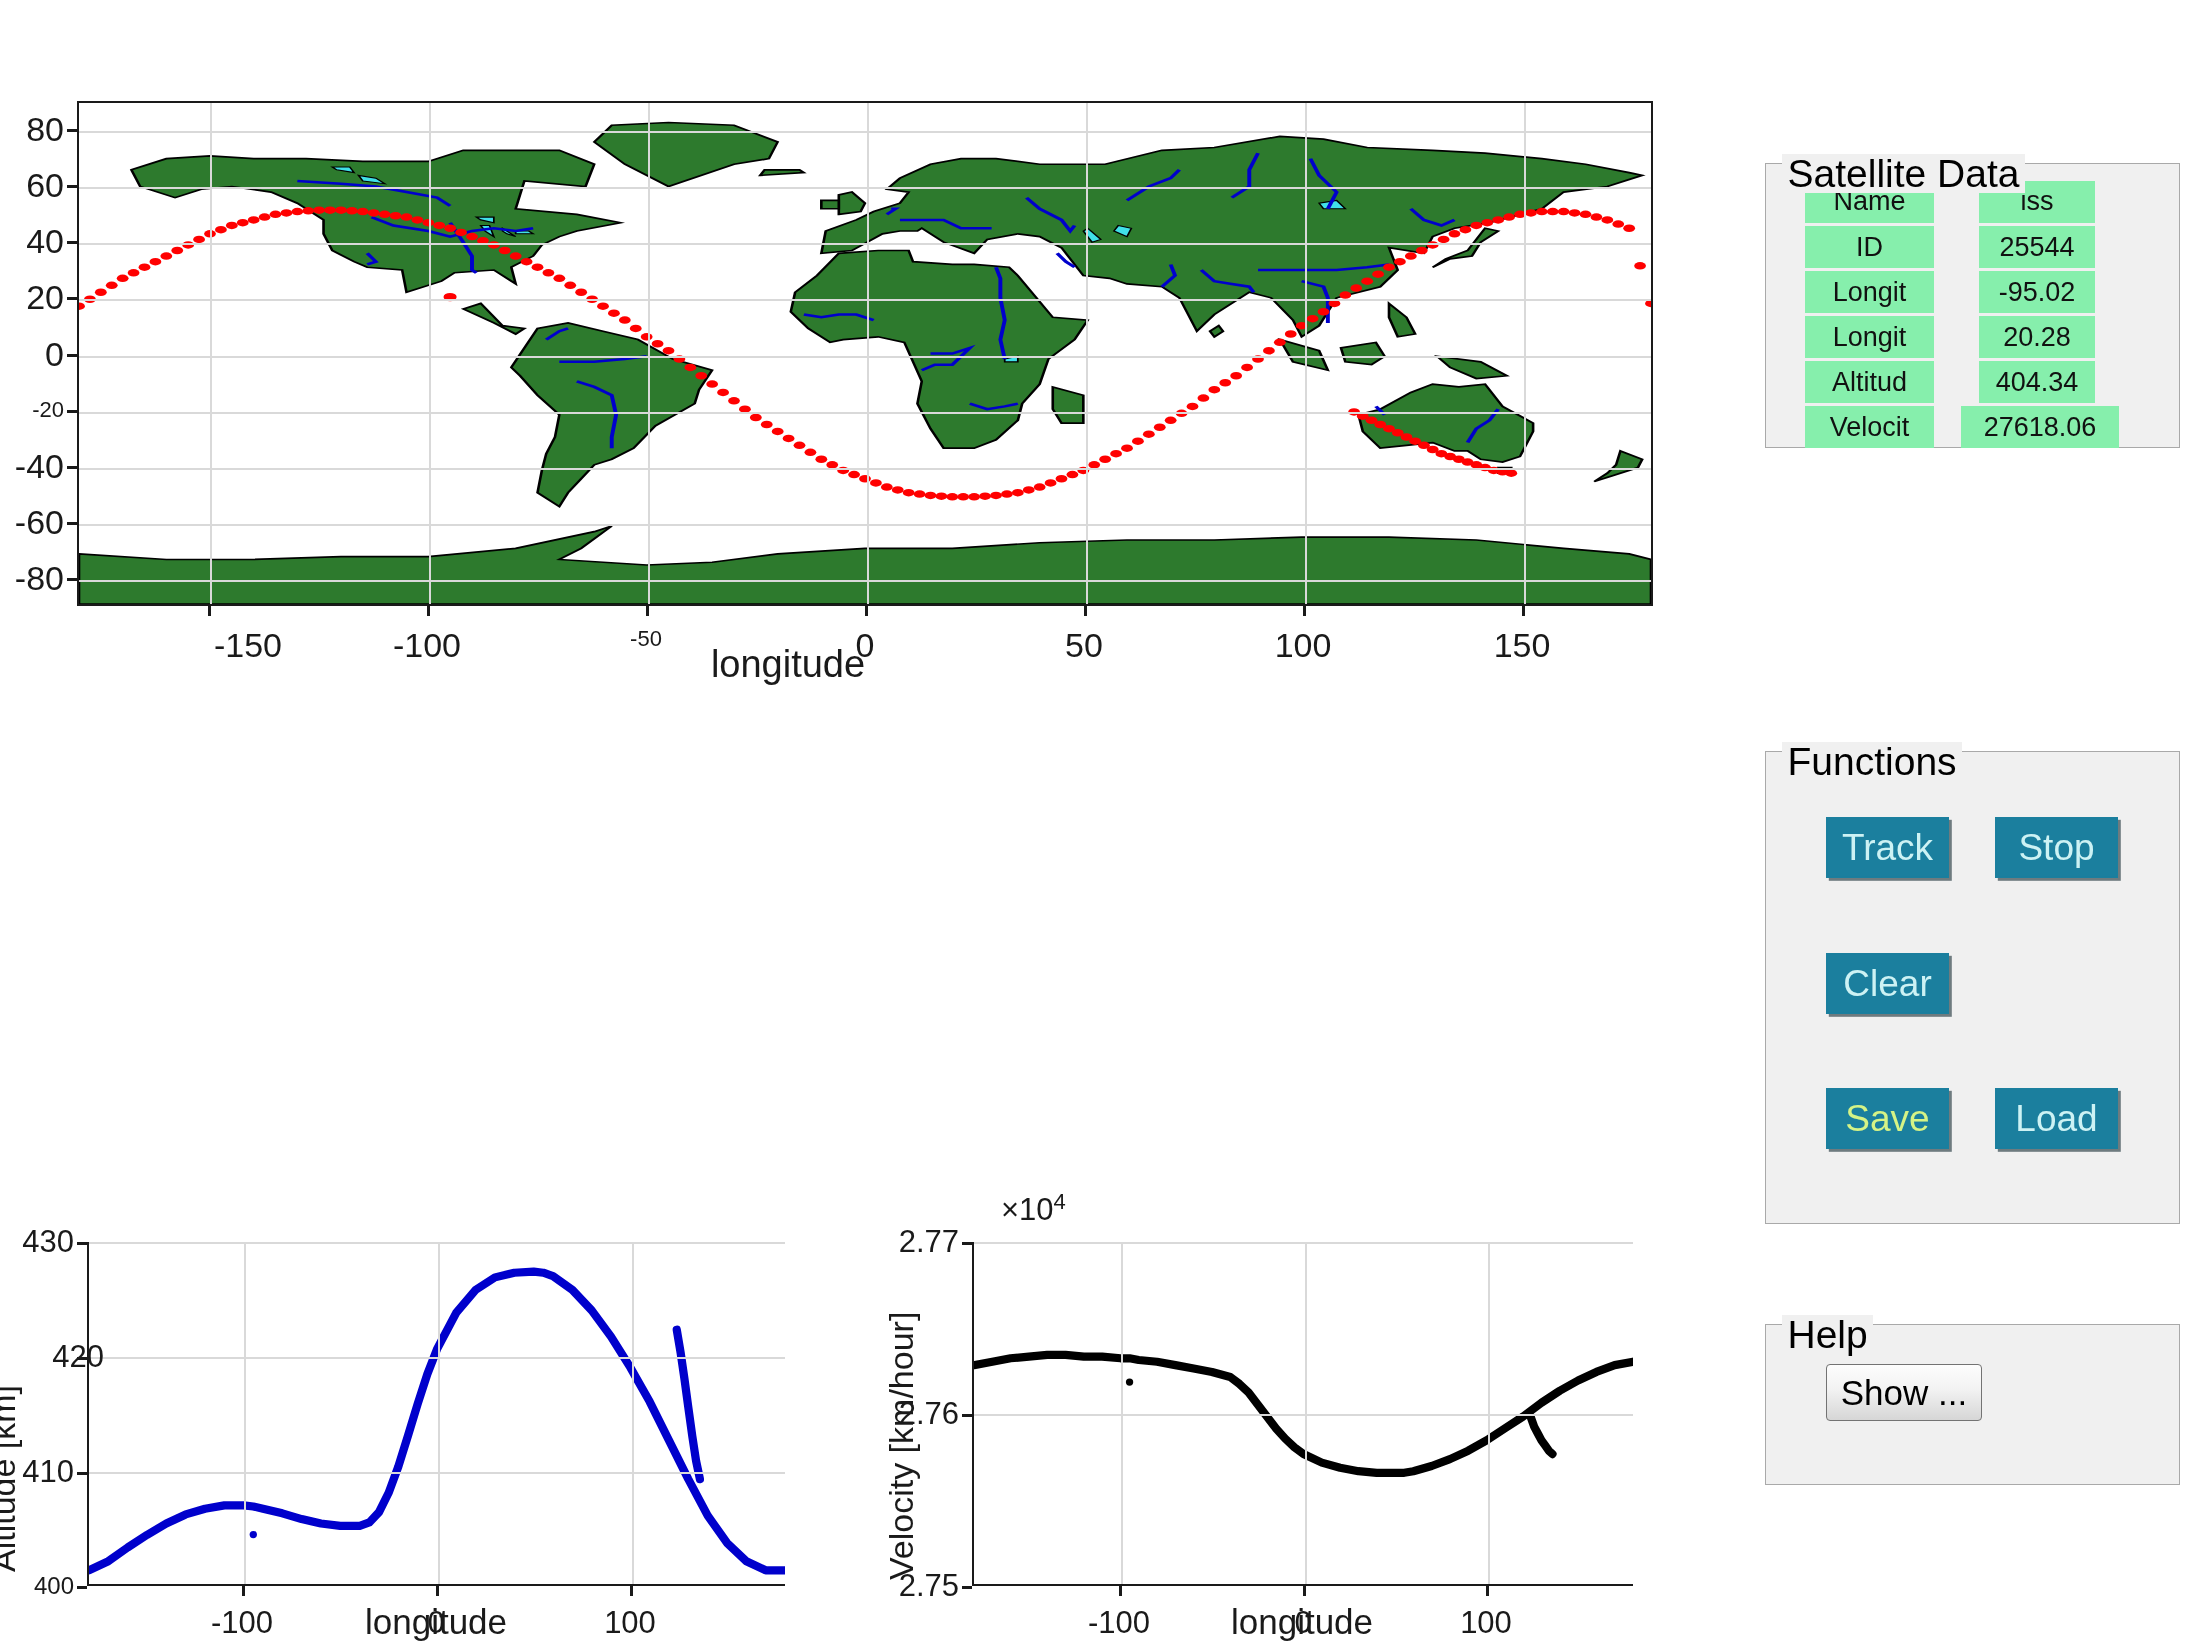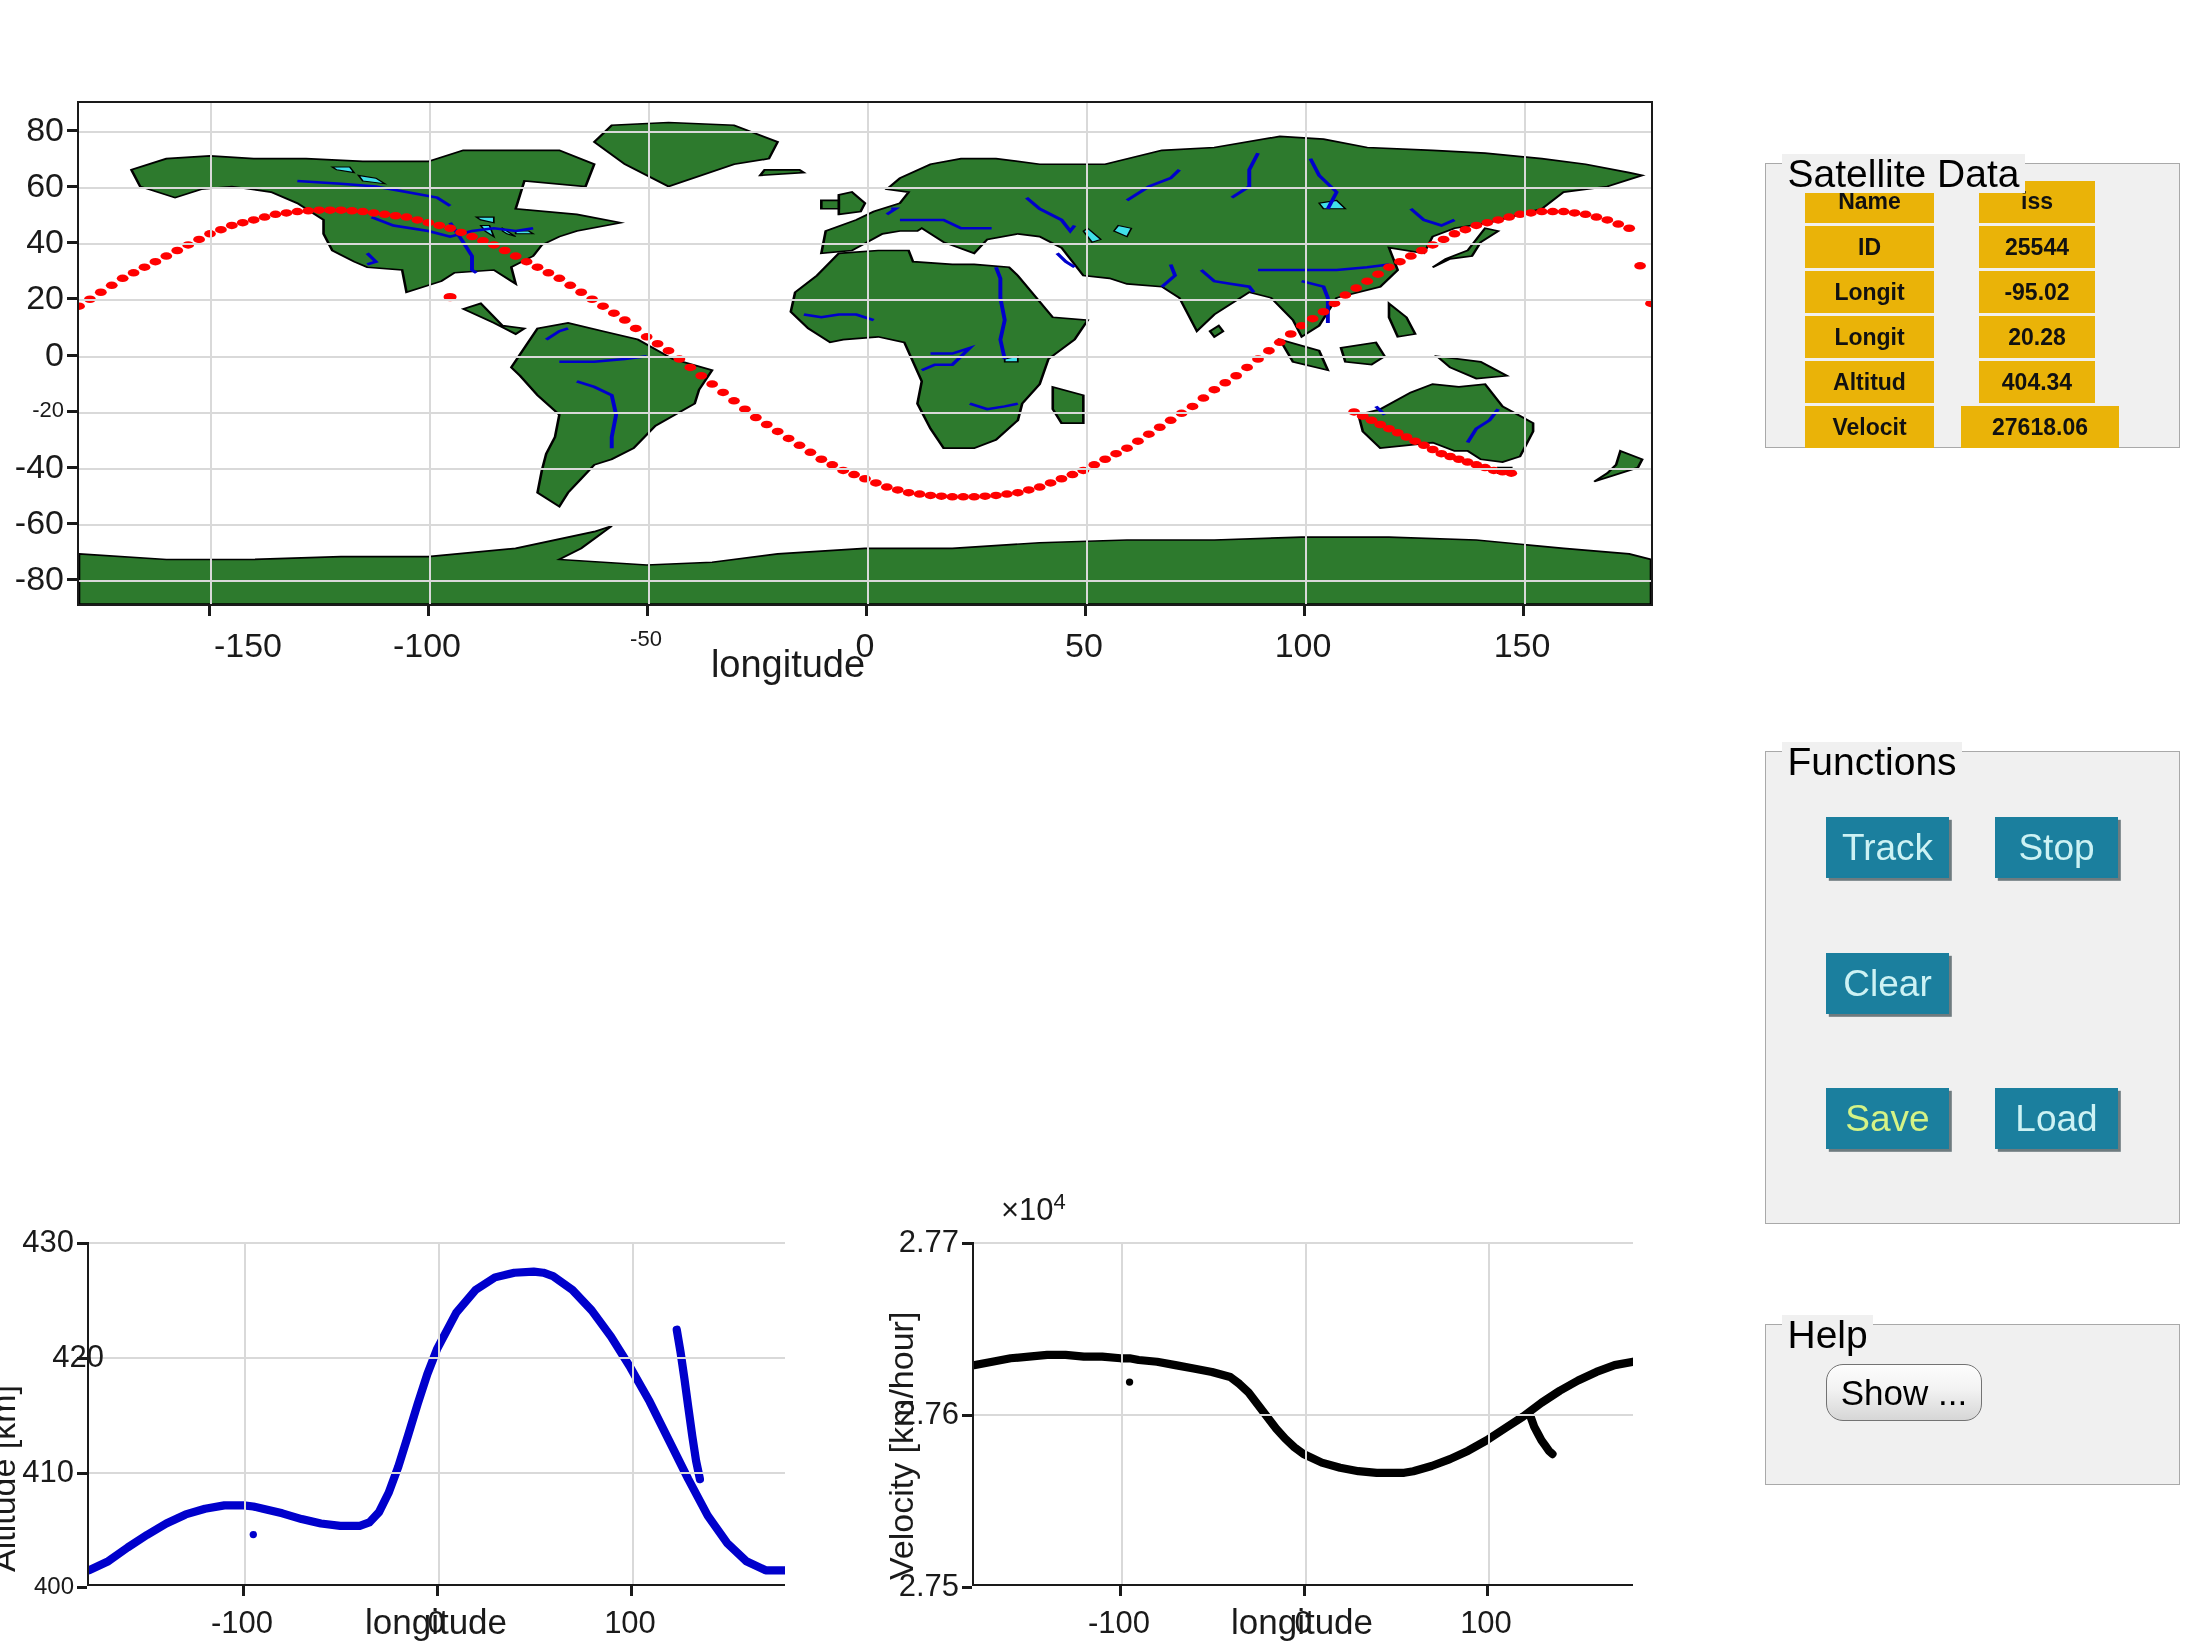--- a/index.html
+++ b/index.html
@@ -46,37 +46,37 @@
   
   .panel{position:absolute;background:#f0f0f0;border:1.8px solid #a9a9a9;box-sizing:border-box;}
   .panel-title{position:absolute;font-size:39px;color:#000;background:#f0f0f0;
                padding:0 5.5px;white-space:nowrap;line-height:1;}
 
   #panel-satdata{left:1765px;top:163px;width:415px;height:285px;}
   #panel-functions{left:1765px;top:751px;width:415px;height:473px;}
   #panel-help{left:1765px;top:1324px;width:415px;height:161px;}
 
   .field-row{position:absolute;left:0;width:100%;height:48px;}
-  .field-label,.field-value{position:absolute;background:#eab308;
-      font-size:23px;color:#111;display:flex;align-items:center;justify-content:center;
-      box-sizing:border-box;overflow:hidden;font-weight:bold;}
+  .field-label,.field-value{position:absolute;background:#86efac;
+      font-size:27px;color:#111;display:flex;align-items:center;justify-content:center;
+      box-sizing:border-box;overflow:hidden;}
   .field-label{left:39px;width:129px;height:42px;}
   .field-value{left:213px;width:116px;height:42px;}
   .field-value.wide{left:195px;width:158px;}
 
   .btn-teal{position:absolute;background:#1b7f9e;border:none;
       box-shadow:2.8px 2.8px 0 #6e7b7f, inset 0 0 0 1.8px #1b7f9e;
       color:#cdf2f4;font-size:37px;font-family:"Liberation Sans",sans-serif;
       display:flex;align-items:center;justify-content:center;
       cursor:pointer;box-sizing:border-box;padding:16px;line-height:1;}
   .btn-teal.accent{color:#d5f386;}
 
   #btn-show{position:absolute;left:1826px;top:1364px;width:156px;height:57px;
       background:linear-gradient(180deg,#fdfdfd 0%,#f2f2f2 45%,#d6d6d6 100%);
-      border:1.8px solid #737373;border-radius:17px;
+      border:1.8px solid #737373;border-radius:4px;
       font-size:35px;font-family:"Liberation Sans",sans-serif;color:#000;
       display:flex;align-items:center;justify-content:center;cursor:pointer;
       box-sizing:border-box;padding:0;}
 </style>
 </head>
 <body>
 
 <div class="axes" id="map-axes">
   <div class="plotbox">
     <svg id="map-svg" viewBox="0 0 360 180" preserveAspectRatio="none">

